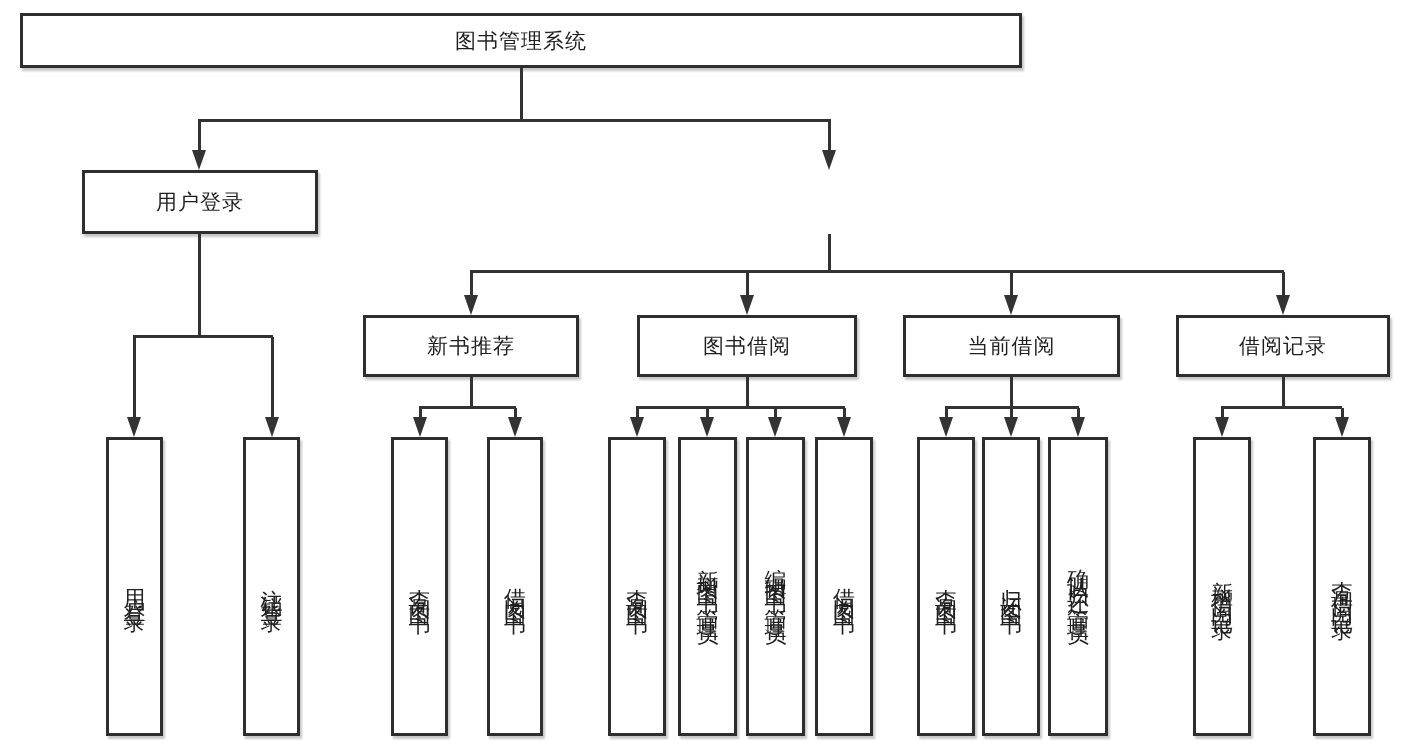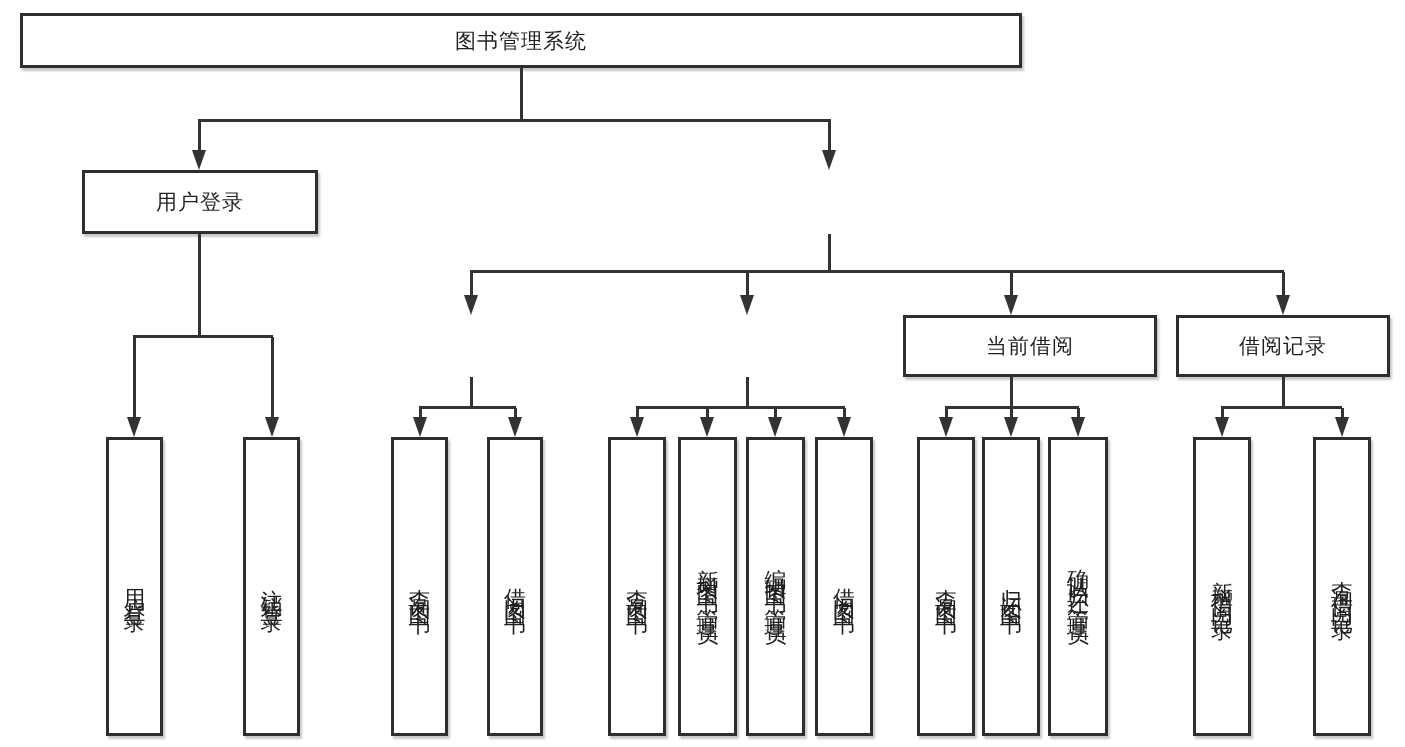--- a/index.html
+++ b/index.html
@@ -85,21 +85,27 @@
   <div class="line" style="left:470px;top:270px;width:814px;height:3px"></div>
   <div class="line" style="left:470px;top:272px;width:3px;height:24px"></div>
   <div class="line" style="left:746px;top:272px;width:3px;height:24px"></div>
   <div class="line" style="left:1010px;top:272px;width:3px;height:24px"></div>
   <div class="line" style="left:1282px;top:272px;width:3px;height:24px"></div>
   <div class="arrow" style="left:464px;top:295px"></div>
   <div class="arrow" style="left:740px;top:295px"></div>
   <div class="arrow" style="left:1004px;top:295px"></div>
   <div class="arrow" style="left:1276px;top:295px"></div>
 
-  <div class="box hbox" style="left:903px;top:315px;width:254px;height:62px">
+  <div class="box hbox" style="left:363px;top:315px;width:216px;height:62px">
+    <span>新书推荐</span>
+  </div>
+  <div class="box hbox" style="left:637px;top:315px;width:220px;height:62px">
+    <span>图书借阅</span>
+  </div>
+  <div class="box hbox" style="left:903px;top:315px;width:217px;height:62px">
     <span>当前借阅</span>
   </div>
   <div class="box hbox" style="left:1176px;top:315px;width:214px;height:62px">
     <span>借阅记录</span>
   </div>
 
   <div class="line" style="left:470px;top:377px;width:3px;height:30px"></div>
   <div class="line" style="left:419px;top:406px;width:97px;height:3px"></div>
   <div class="line" style="left:419px;top:408px;width:3px;height:10px"></div>
   <div class="line" style="left:514px;top:408px;width:3px;height:10px"></div>

